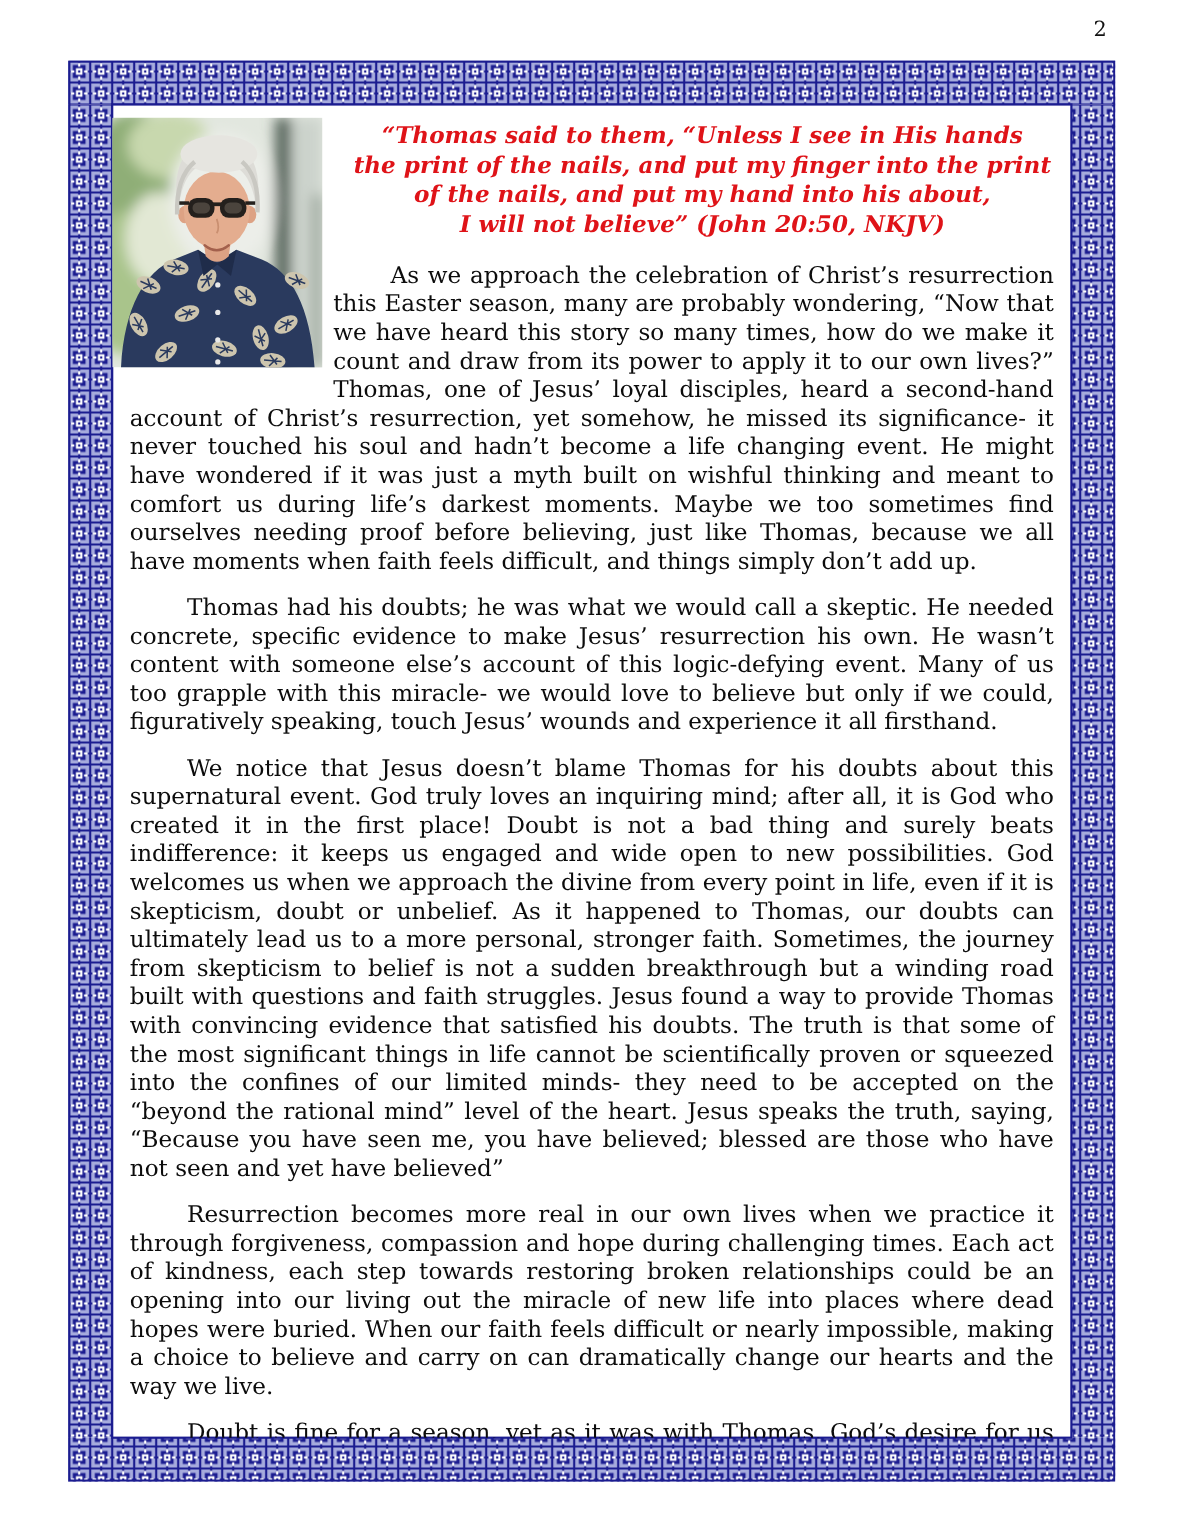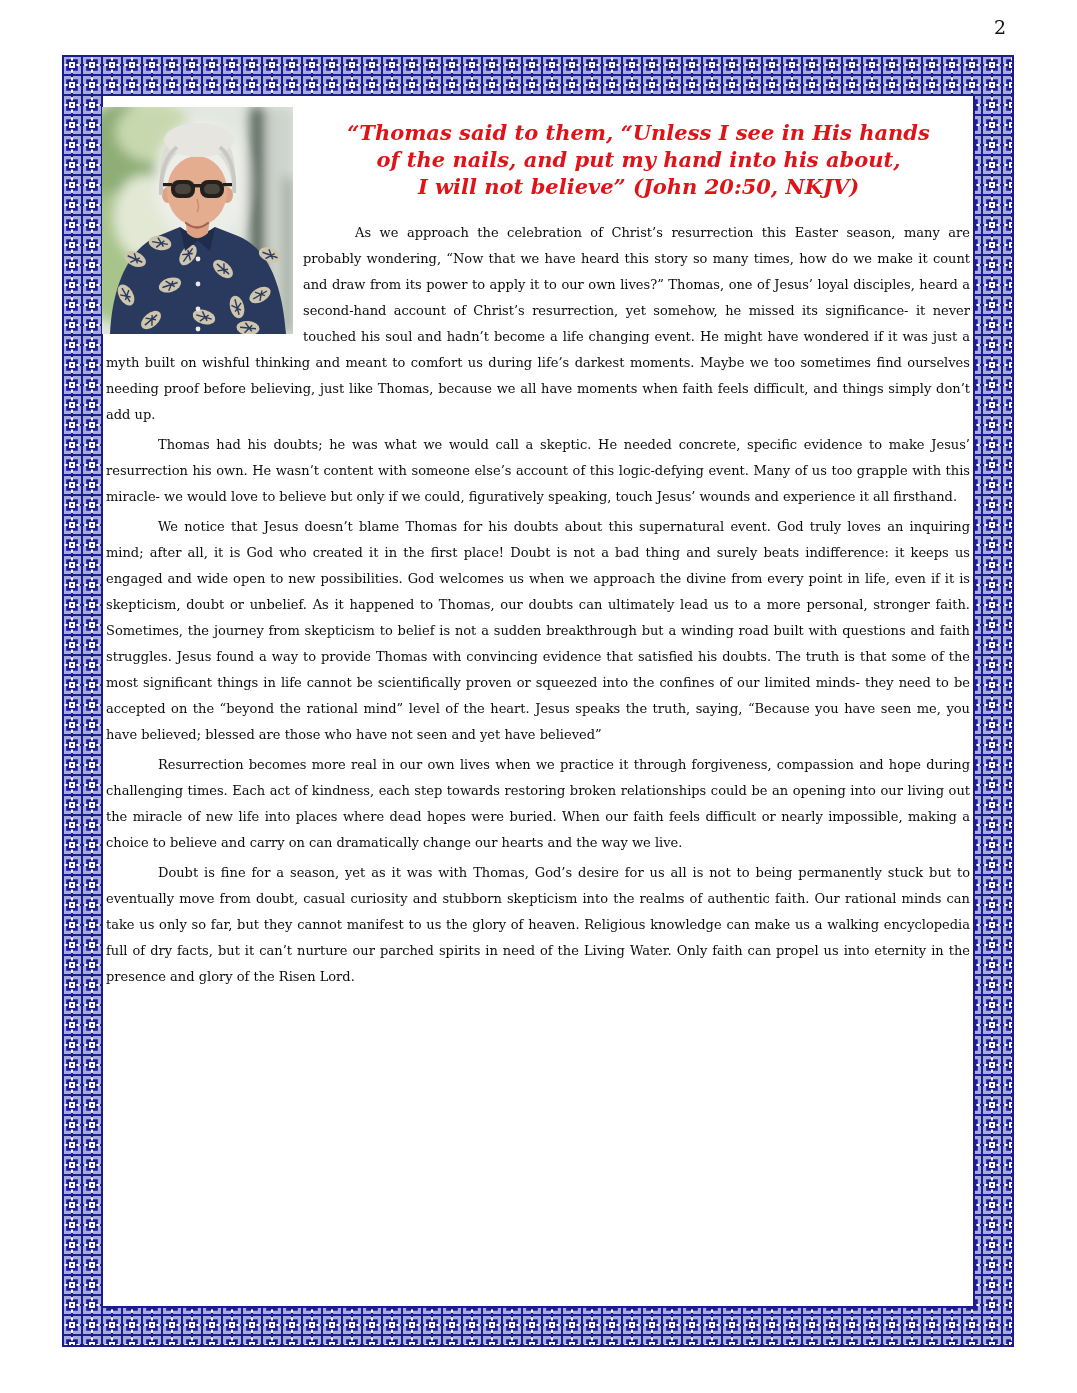--- a/index.html
+++ b/index.html
@@ -13,27 +13,27 @@
   .frame{position:absolute;left:62px;top:55px;}
   .content{
     position:absolute;left:102px;top:95px;width:872px;height:1212px;
     overflow:hidden;color:#0c0c0c;
   }
   .photo-wrap{
     float:left;width:191px;height:227px;margin:12px 10px 8px 0;
   }
   .photo-wrap svg{display:block;}
   .top-quote{
-    margin-top:24px;margin-bottom:20px;text-align:center;
+    margin-top:14px;margin-bottom:20px;text-align:center;
     color:#df1318;font-weight:bold;font-style:italic;
     font-size:21px;line-height:27px;
   }
   .body-par{
-    margin:4px;text-align:justify;text-indent:52px;
-    font-size:13px;line-height:26px;
+    margin:16px;text-align:justify;text-indent:52px;
+    font-size:21px;line-height:26px;
   }
 </style>
 </head>
 <body>
 
 <div class="page-number">2</div>
 
 <svg class="frame" width="952" height="1292" viewBox="0 0 952 1292" aria-hidden="true">
   <defs>
     <pattern id="bt" width="20" height="20" patternUnits="userSpaceOnUse">
@@ -137,20 +137,21 @@
           <rect x="121" y="76" width="9" height="3.2"></rect>
         </g>
         <rect x="73" y="77" width="16" height="10" rx="5" fill="#6b6258" opacity="0.55"></rect>
         <rect x="102" y="77" width="16" height="10" rx="5" fill="#6b6258" opacity="0.55"></rect>
       </g>
     </svg>
   </div>
 
   <div class="top-quote">
     <div>“Thomas said to them, “Unless I see in His hands</div>
+    <div>the print of the nails, and put my finger into the print</div>
     <div>of the nails, and put my hand into his about,</div>
     <div>I will not believe” (John 20:50, NKJV)</div>
   </div>
 
   <p class="body-par">As we approach the celebration of Christ’s resurrection this Easter season, many are probably wondering, “Now that we have heard this story so many times, how do we make it count and draw from its power to apply it to our own lives?” Thomas, one of Jesus’ loyal disciples, heard a second-hand account of Christ’s resurrection, yet somehow, he missed its significance- it never touched his soul and hadn’t become a life changing event.  He might have wondered if it was just a myth built on wishful thinking and meant to comfort us during life’s darkest moments. Maybe we too sometimes find ourselves needing proof before believing, just like Thomas, because we all have moments when faith feels difficult, and things simply don’t add up.</p>
   <p class="body-par">Thomas had his doubts; he was what we would call a skeptic. He needed concrete, specific evidence to make Jesus’ resurrection his own. He wasn’t content with someone else’s account of this logic-defying event. Many of us too grapple with this miracle- we would love to believe but only if we could, figuratively speaking, touch Jesus’ wounds and experience it all firsthand.</p>
   <p class="body-par">We notice that Jesus doesn’t blame Thomas for his doubts about this supernatural event. God truly loves an inquiring mind; after all, it is God who created it in the first place! Doubt is not a bad thing and surely beats indifference: it keeps us engaged and wide open to new possibilities. God welcomes us when we approach the divine from every point in life, even if it is skepticism, doubt or unbelief. As it happened to Thomas, our doubts can ultimately lead us to a more personal, stronger faith. Sometimes, the journey from skepticism to belief is not a sudden breakthrough but a winding road built with questions and faith struggles. Jesus found a way to provide Thomas with convincing evidence that satisfied his doubts. The truth is that some of the most significant things in life cannot be scientifically proven or squeezed into the confines of our limited minds- they need to be accepted on the “beyond the rational mind” level of the heart. Jesus speaks the truth, saying, “Because you have seen me, you have believed; blessed are those who have not seen and yet have believed”</p>
   <p class="body-par">Resurrection becomes more real in our own lives when we practice it through forgiveness, compassion and hope during challenging times. Each act of kindness, each step towards restoring broken relationships could be an opening into our living out the miracle of new life into places where dead hopes were buried. When our faith feels difficult or nearly impossible, making a choice to believe and carry on can dramatically change our hearts and the way we live.</p>
   <p class="body-par">Doubt is fine for a season, yet as it was with Thomas, God’s desire for us all is not to being permanently stuck but to eventually move from doubt, casual curiosity and stubborn skepticism into the realms of authentic faith. Our rational minds can take us only so far, but they cannot manifest to us the glory of heaven. Religious knowledge can make us a walking encyclopedia full of dry facts, but it can’t nurture our parched spirits in need of the Living Water. Only faith can propel us into eternity in the presence and glory of the Risen Lord.</p>
 

